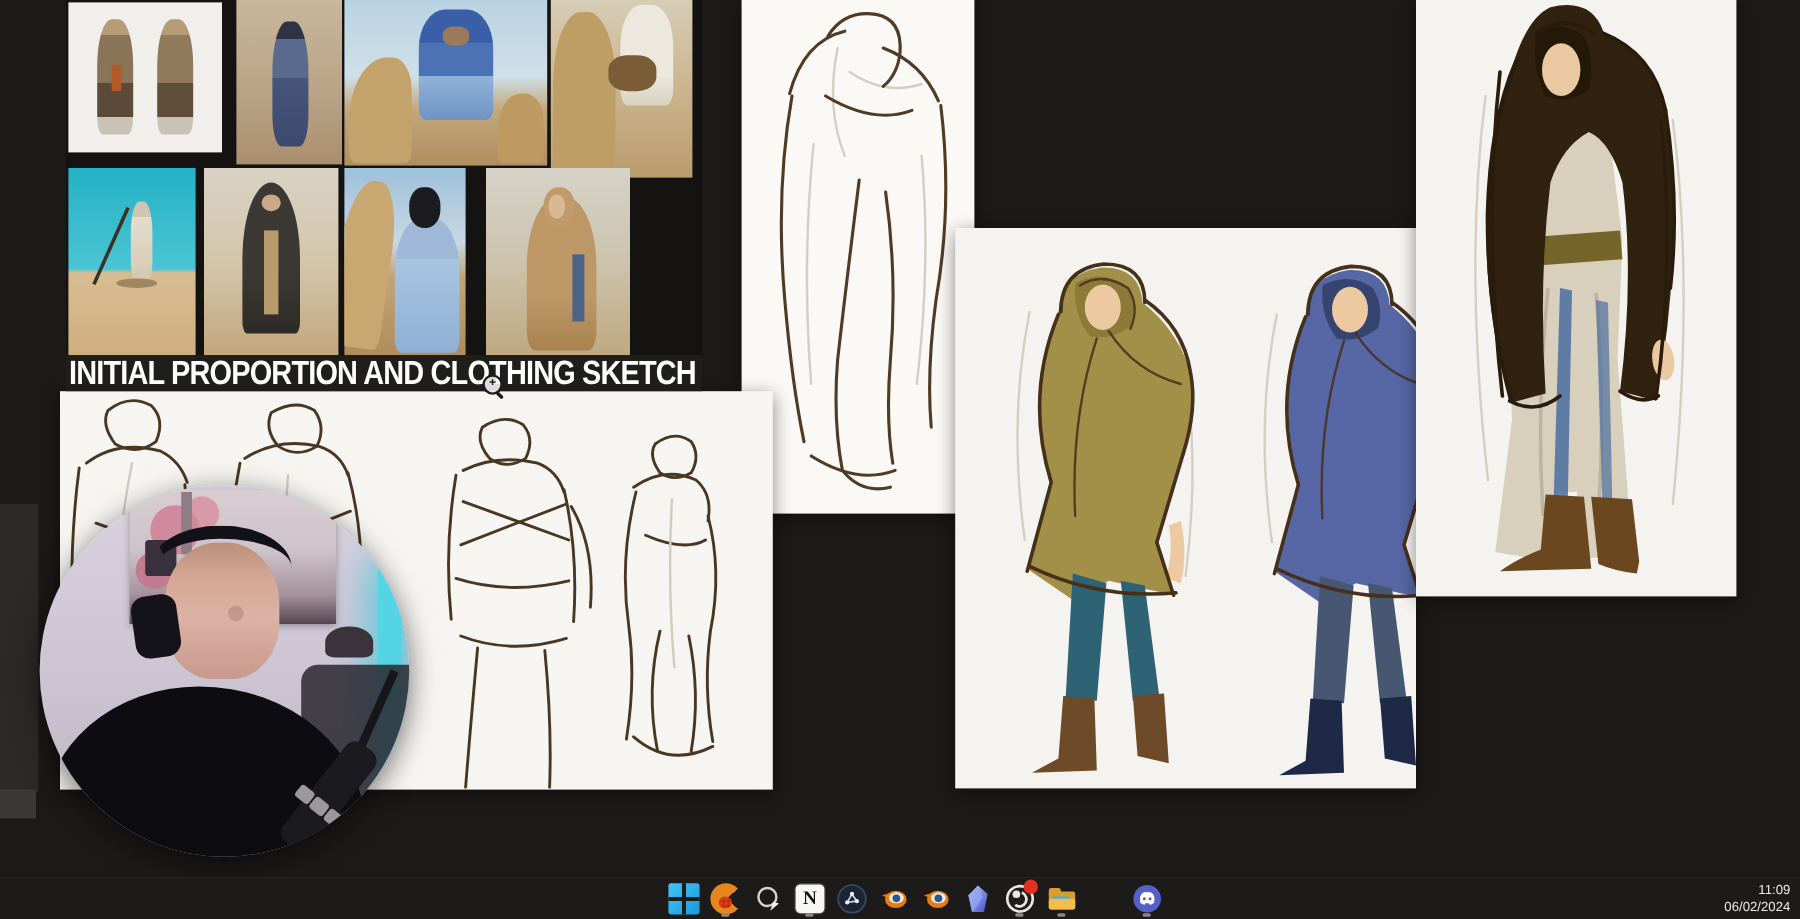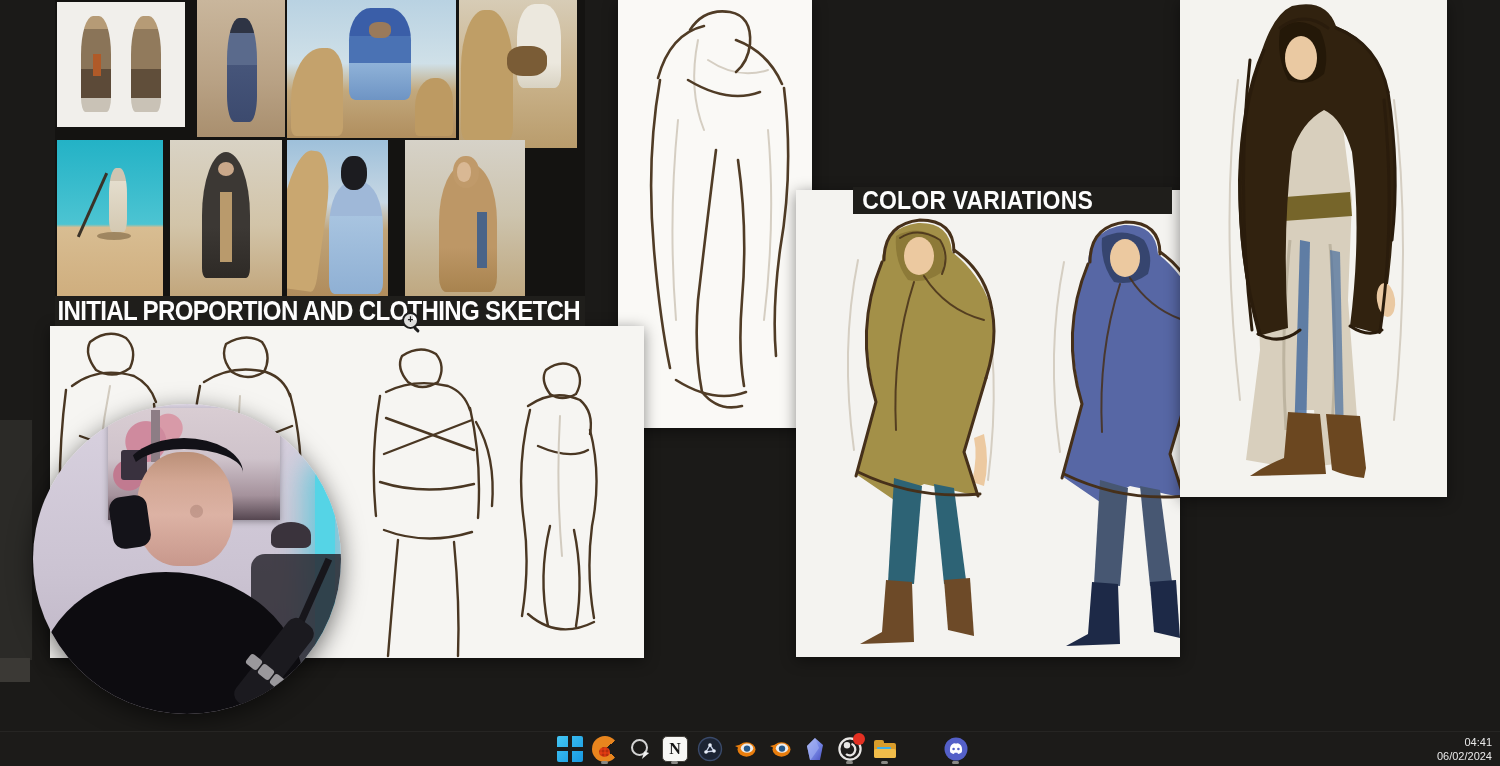--- a/index.html
+++ b/index.html
@@ -307,23 +307,20 @@
            background:linear-gradient(180deg,#bd9766 0 65%,#a8834f 100%);"></div>
       <div class="ph-fill" style="left:48px;top:16px;width:26px;height:32px;border-radius:48%;background:#c09a6a;"></div>
       <div class="ph-fill" style="left:52px;top:22px;width:14px;height:20px;border-radius:48%;background:#d9b894;"></div>
       <div class="ph-fill" style="left:72px;top:72px;width:10px;height:56px;background:#4a6488;"></div>
     </div>
   </div>
 
   <div class="label-bar" style="left:55px;top:296px;width:530px;height:30px;">
     <span style="font-size:28px;transform:scaleX(.86);letter-spacing:-0.8px;padding-left:3px;">INITIAL PROPORTION AND CLOTHING SKETCH</span>
   </div>
-  <div class="label-bar" style="left:853px;top:187px;width:319px;height:27px;">
-    <span style="font-size:25px;transform:scaleX(.92);letter-spacing:0.2px;padding-left:10px;">COLOR VARIATIONS</span>
-  </div>
 
   <div class="cursor-zoom">+</div>
 
   <div class="webcam">
     <div class="wc-painting"></div>
     <div class="wc-bigben"></div>
     <div class="wc-figs"></div>
     <div class="wc-light"></div>
     <div class="wc-desk"></div>
     <div class="wc-lamp"></div>
@@ -416,18 +413,18 @@
       <svg width="26" height="26" viewBox="0 0 26 26">
         <circle cx="13" cy="13" r="11.5" fill="#5460c8"></circle>
         <path d="M7.2,16.2 q-1,-6 2,-8 q2,-1.3 3.2,-0.6 l1.2,0 q1.2,-0.7 3.2,0.6 q3,2 2,8 q-1.8,1.8 -3.8,1.8 l-0.6,-1.3 l-2.8,0 l-0.6,1.3 q-2,0 -3.8,-1.8 Z" fill="#fff"></path>
         <circle cx="10.6" cy="13" r="1.3" fill="#5460c8"></circle>
         <circle cx="15.4" cy="13" r="1.3" fill="#5460c8"></circle>
       </svg>
     </div>
     <div class="run-dash" style="left:952px;"></div>
 
     <div class="clock">
-      <div>04:41</div>
+      <div>11:09</div>
       <div>06/02/2024</div>
     </div>
   </div>
 
 </div>
 
 </body></html>

